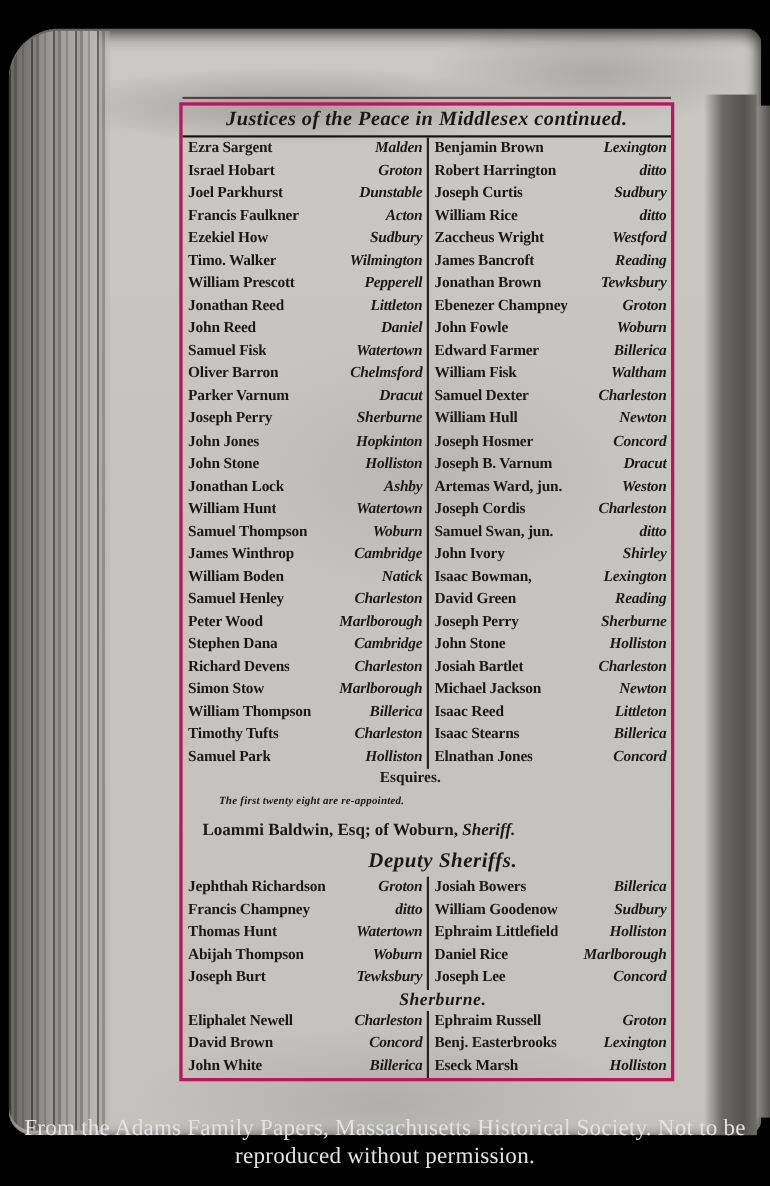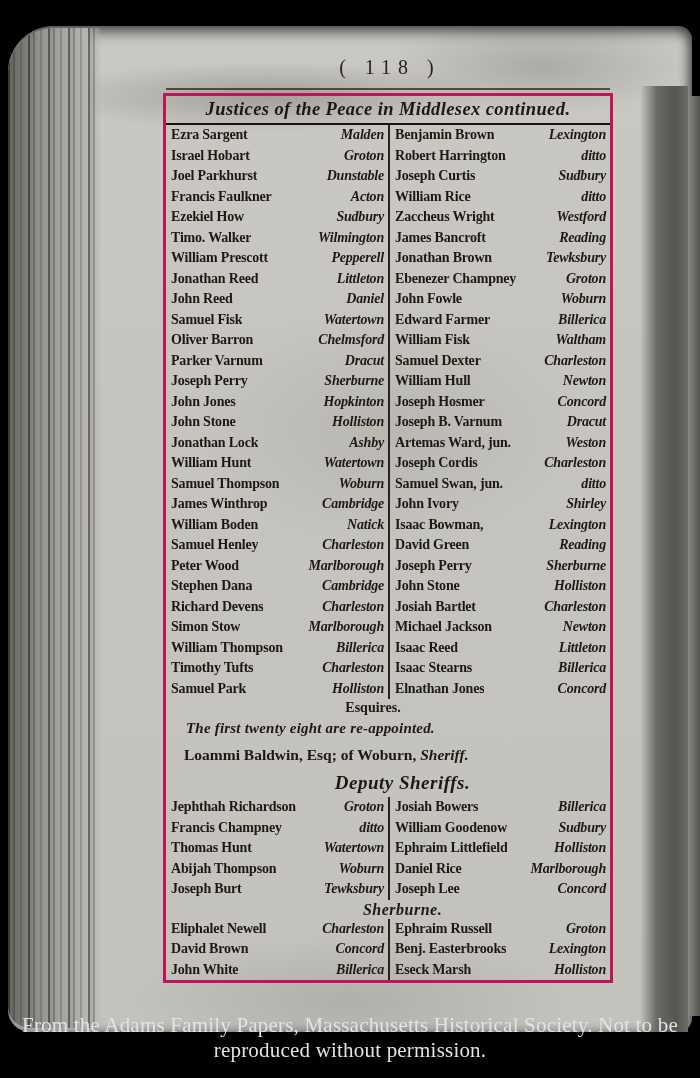--- a/index.html
+++ b/index.html
@@ -38,43 +38,42 @@
         letter-spacing:.4px;white-space:nowrap;overflow:hidden;}
   .cols{display:flex;}
   .col{width:50%;box-sizing:border-box;}
   .col.right{border-left:2px solid #2a2722;text-align:right;}
   .row{display:flex;justify-content:space-between;height:20.5px;line-height:20.5px;
         padding:0 4px 0 5px;font-size:14px;white-space:nowrap;letter-spacing:-.2px;}
   .row .nm{font-weight:bold;overflow:hidden;}
   .row .pl{font-style:italic;font-weight:bold;padding-left:3px;}
   .esq{height:17px;line-height:17px;text-align:center;padding-right:30px;
         font-size:14px;font-weight:bold;}
-  .note1{height:25px;line-height:25px;font-style:italic;font-weight:bold;font-size:15px;
-        padding-left:20px;letter-spacing:.2px;}
+  .note1{height:25px;line-height:25px;font-style:italic;font-weight:bold;font-size:10px;
+        padding-left:33px;letter-spacing:.2px;}
   .note2{height:27px;line-height:27px;font-weight:bold;font-size:15.5px;padding-left:18px;}
   .note2 .it{font-style:italic;}
   .sect{height:29px;line-height:29px;text-align:center;font-style:italic;font-weight:bold;
         font-size:19px;letter-spacing:.5px;padding-left:29px;}
   .sect.small{height:19px;line-height:19px;font-size:16px;}
   
   .caption{position:absolute;left:0;bottom:15px;width:100%;text-align:center;
         font-size:21px;color:#e3e3e3;letter-spacing:.2px;}
 </style>
 </head>
 <body>
 
 <div id="root">
 
   <div class="page">
     <div class="binding"></div>
     <div class="right-shadow"></div>
     <div class="right-edge"></div>
   </div>
 
-  <div class="pagenum">( 118 )</div>
   <div class="toprule"></div>
 
   <div class="table">
 
     <div class="title">Justices of the Peace in Middlesex continued.</div>
 
     <div class="cols">
       <div class="col left">
 
       <div class="row">

